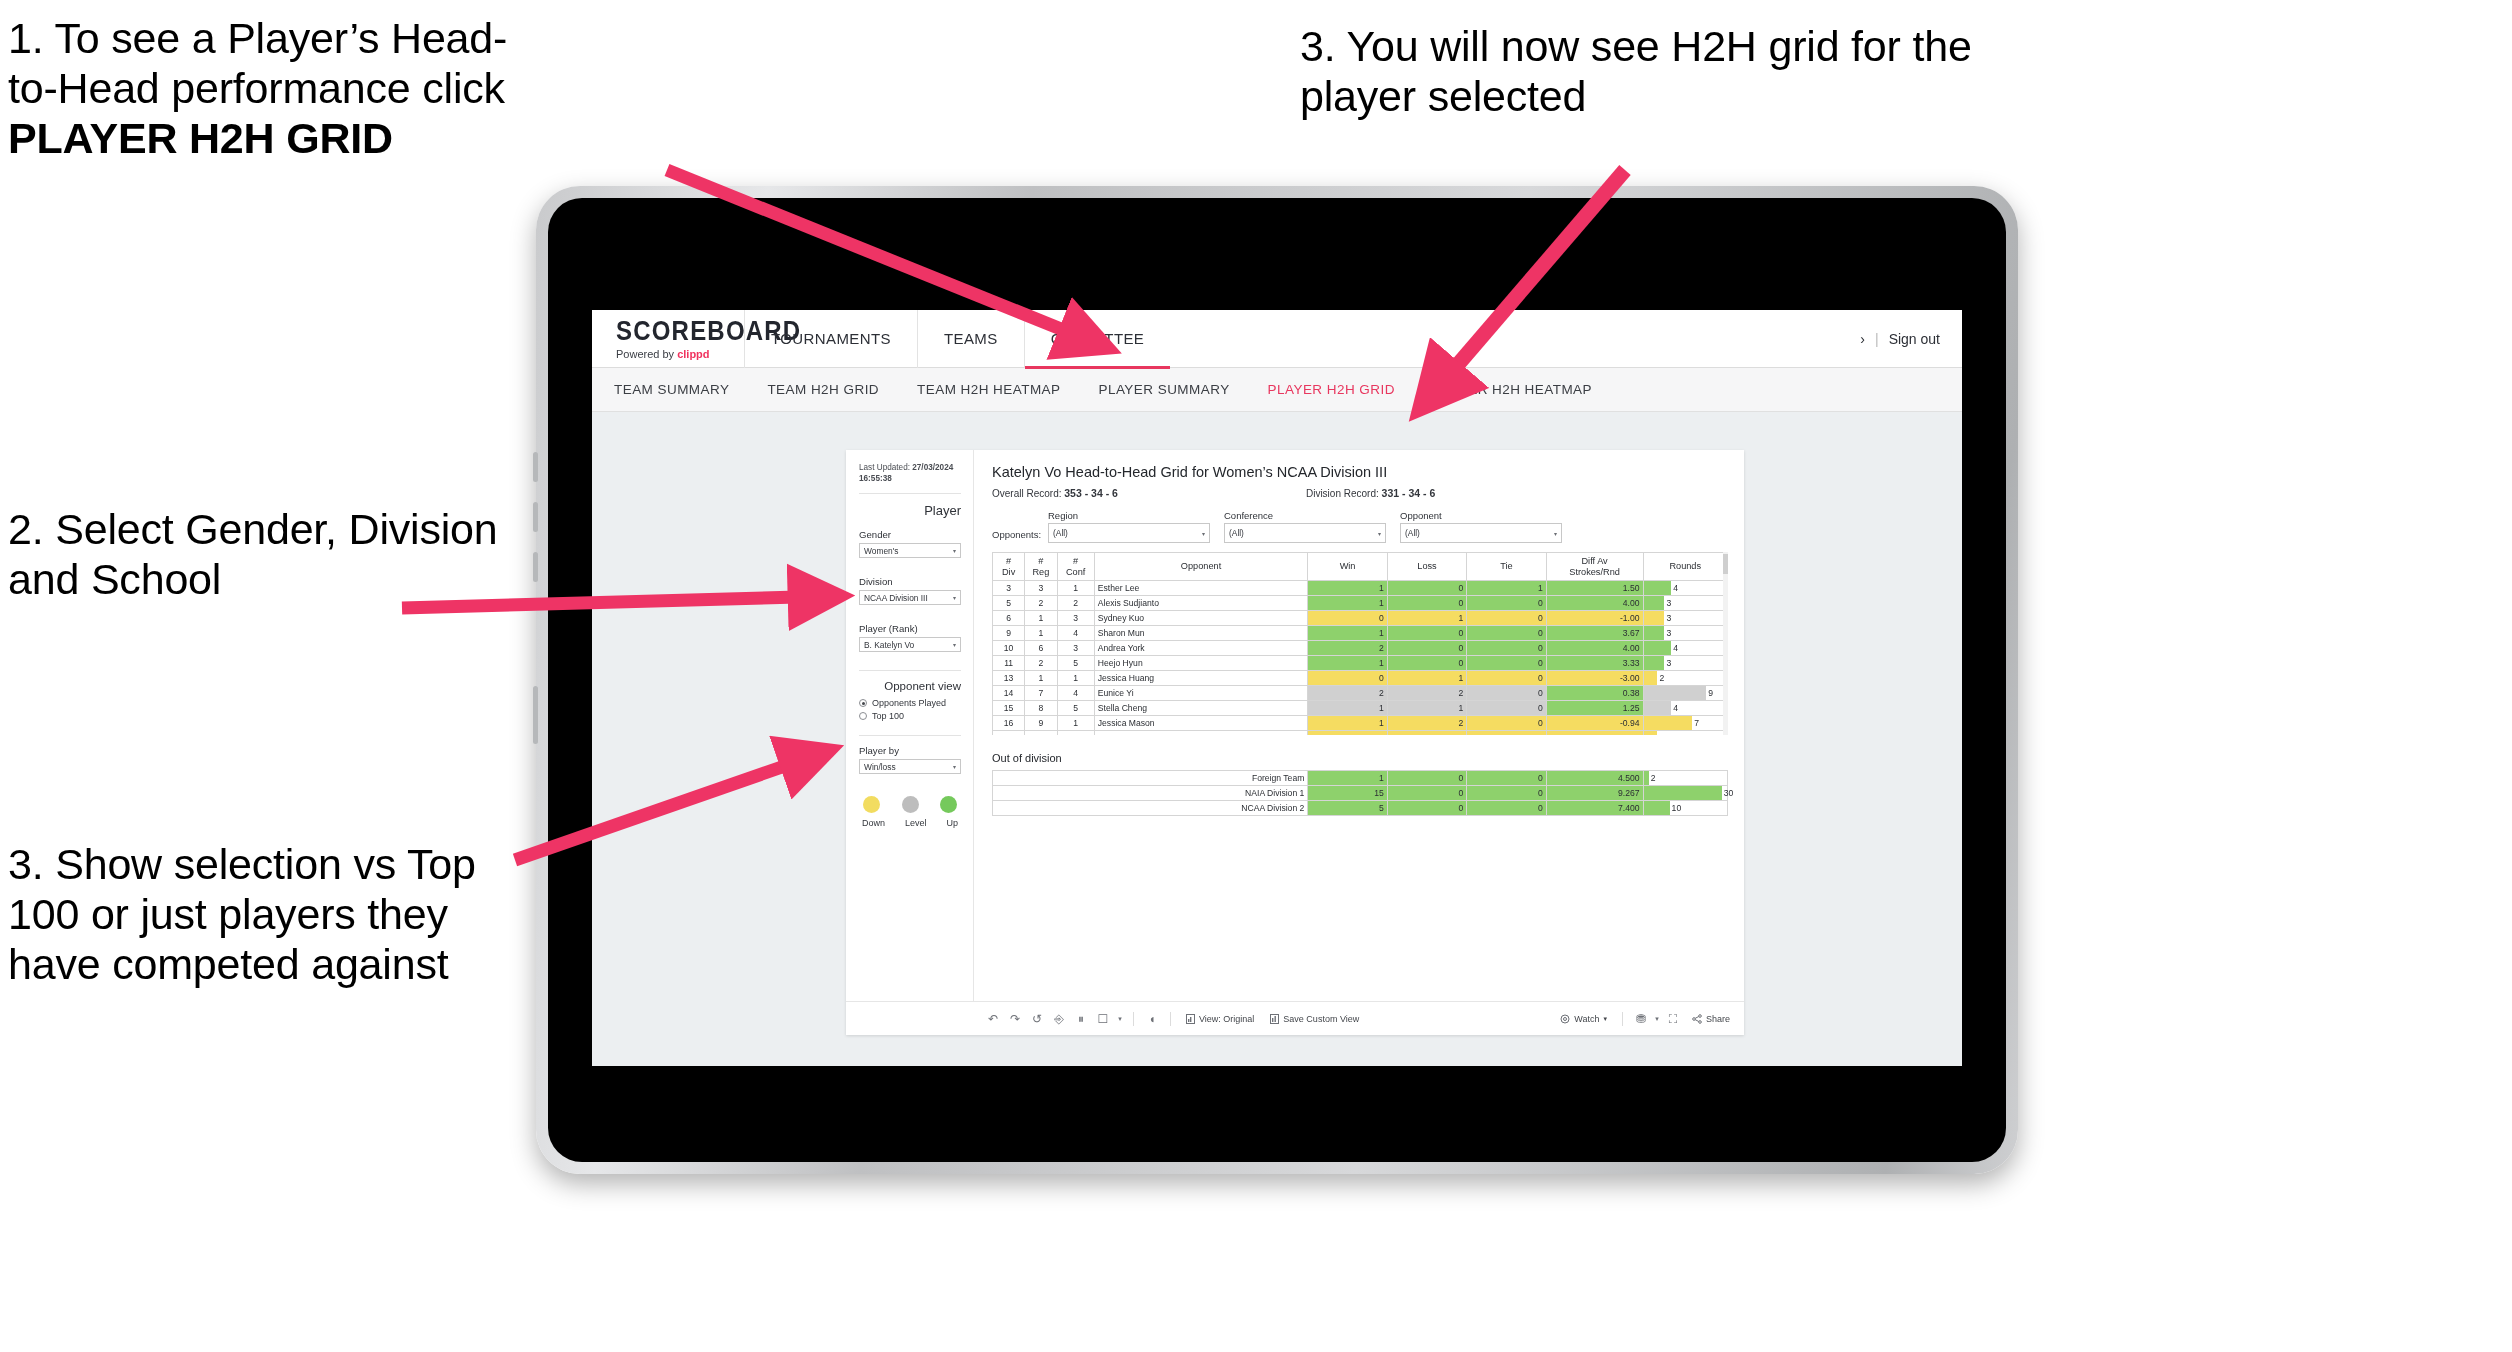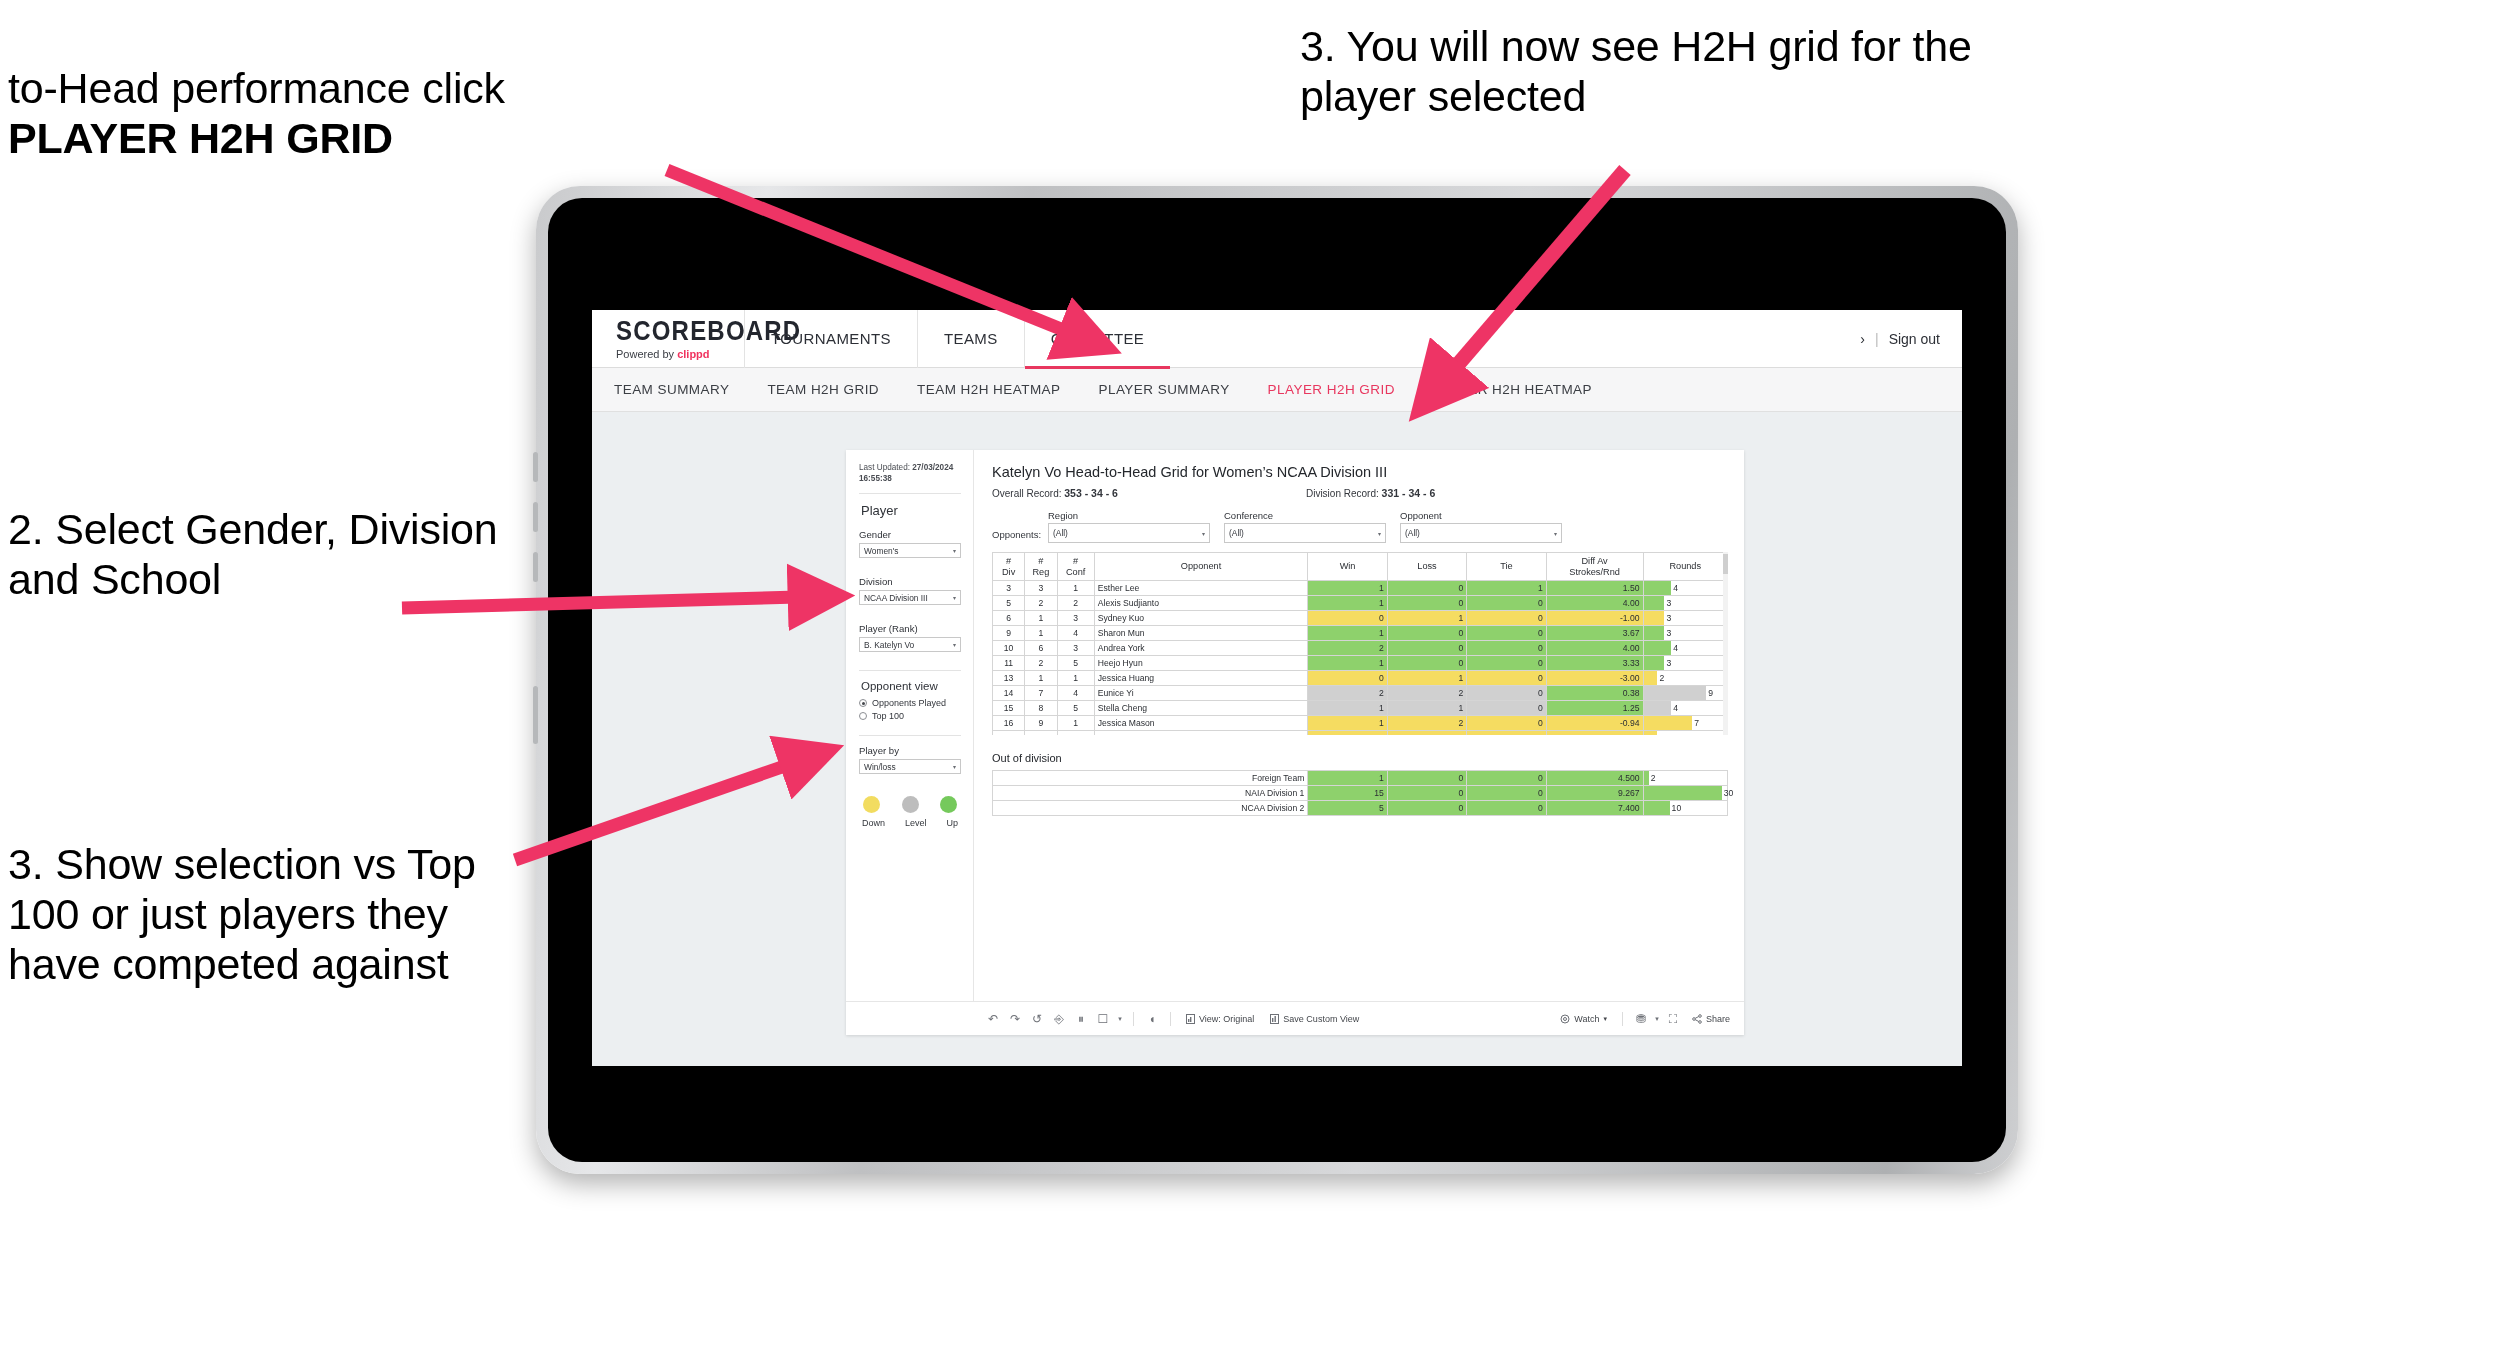--- a/index.html
+++ b/index.html
@@ -121,21 +121,21 @@
   #dashbody { display:flex; flex:1; min-height:0; }
 
   
   #filters {
     width:128px; border-right:1px solid #e6e6e6; padding:12px 12px 0 13px;
     font-size:9px; color:#33363c; position:relative;
   }
   .lastupd { font-size:8.2px; color:#4a4d53; line-height:1.35; }
   .lastupd b { font-weight:700; }
   .hr { height:1px; background:#e3e3e3; margin:9px 0 9px 0; }
-  .f-title { font-size:13px; color:#2f3238; margin:2px 0 11px 2px; }
+  .f-title { font-size:13px; color:#2f3238; margin:2px 0 11px 2px;text-align:right; }
   .f-title.sm { font-size:11.5px; }
   .f-label { font-size:9.6px; color:#2f3238; font-weight:400; margin-bottom:3px; }
   .f-select {
     height:15px; border:1px solid #c8c8c8; background:#fff;
     display:flex; align-items:center; padding:0 4px;
     font-size:8.4px; color:#33363c; position:relative; margin-bottom:18px;
   }
   .f-select .caret { margin-left:auto; font-size:6px; color:#6b6e74; }
   .radio-row { display:flex; align-items:center; gap:5px; margin-bottom:3px; font-size:9px; color:#33363c; }
   .radio {
@@ -212,21 +212,21 @@
   .tb-ico { width:22px; text-align:center; font-size:12px; color:#6e7177; }
   .tb-sep { width:1px; height:14px; background:#dcdcdc; margin:0 7px; }
   .tb-btn { display:flex; align-items:center; gap:4px; padding:0 8px; font-size:9px; color:#44474c; }
   .tb-spacer { flex:1; }
   svg.ic { display:block; }
 </style>
 </head>
 <body>
 
 <div class="annot" id="annot1">
-  <br>
+  <span>1. To see a Player’s Head-</span><br>
   <span>to-Head performance click</span><br>
   <b>PLAYER H2H GRID</b>
 </div>
 
 <div class="annot" id="annot2">2. Select Gender, Division and School</div>
 
 <div class="annot" id="annot3">3. Show selection vs Top 100 or just players they have competed against</div>
 
 <div class="annot" id="annot4">3. You will now see H2H grid for the player selected</div>
 

